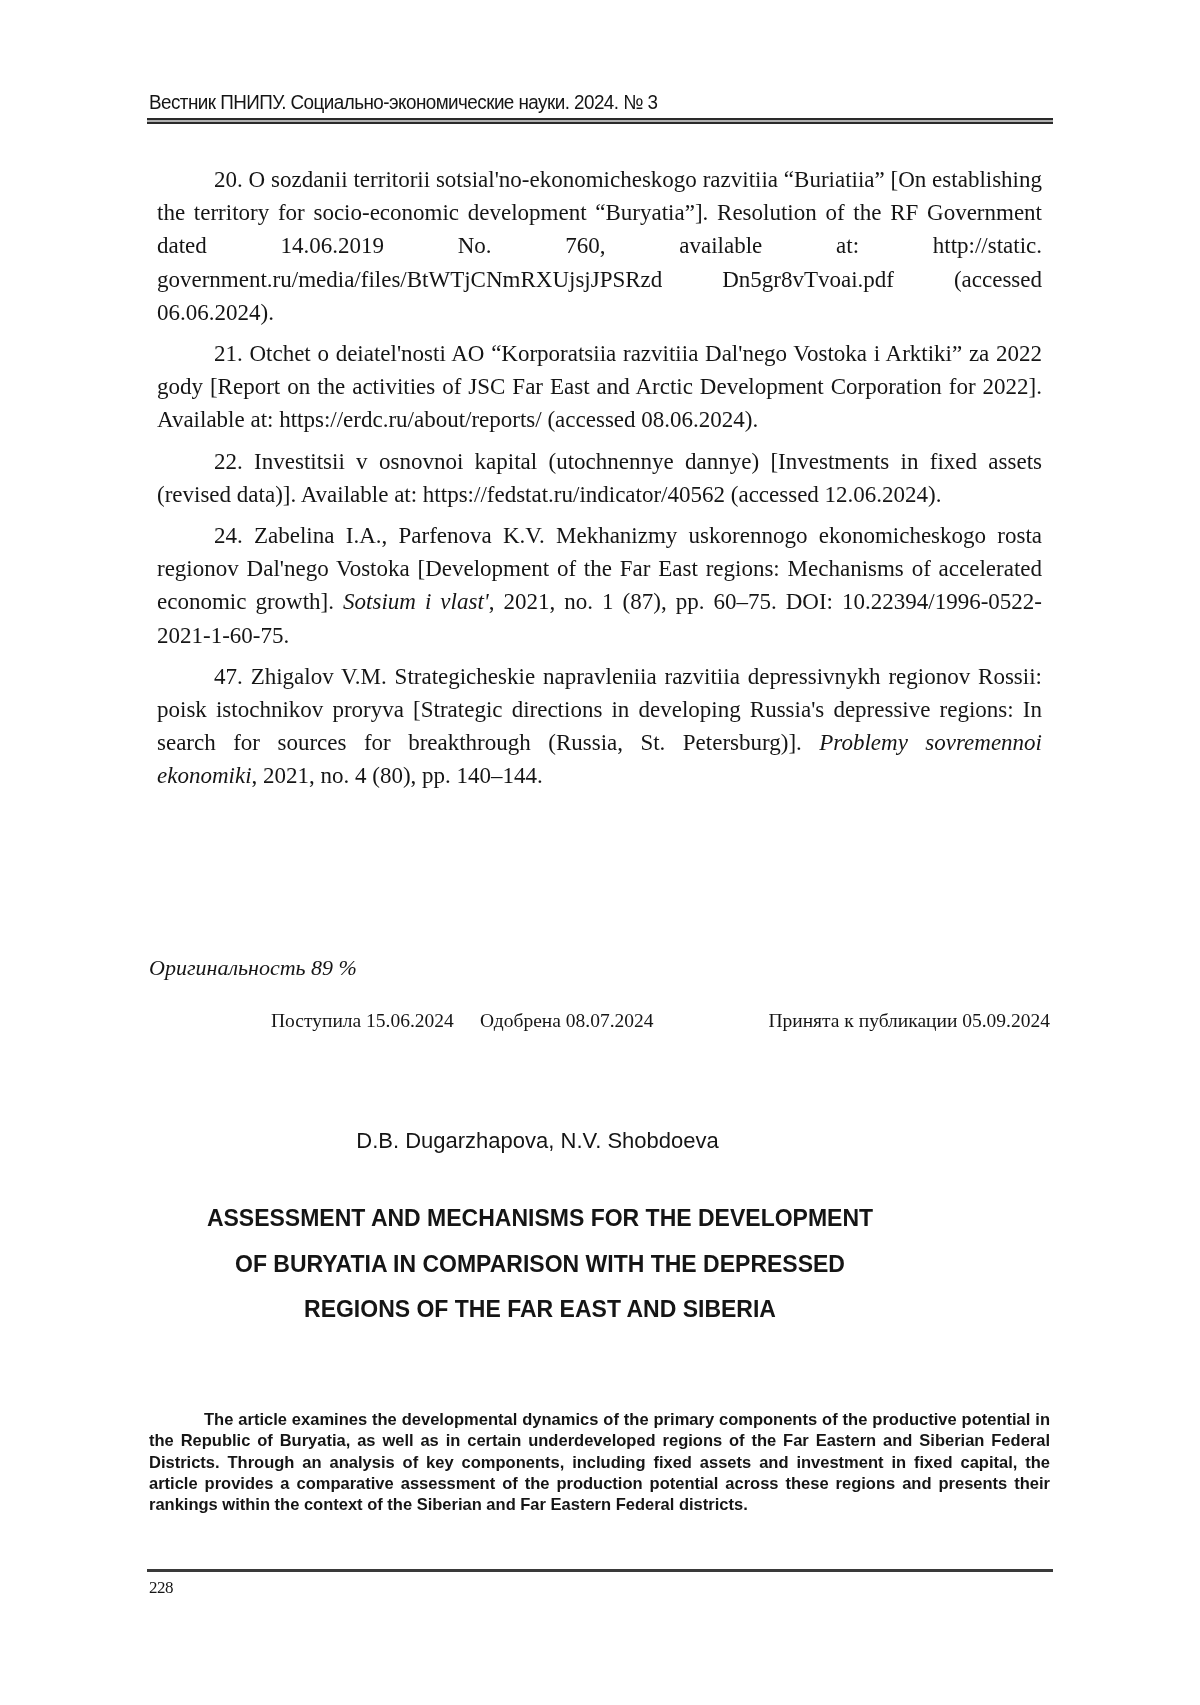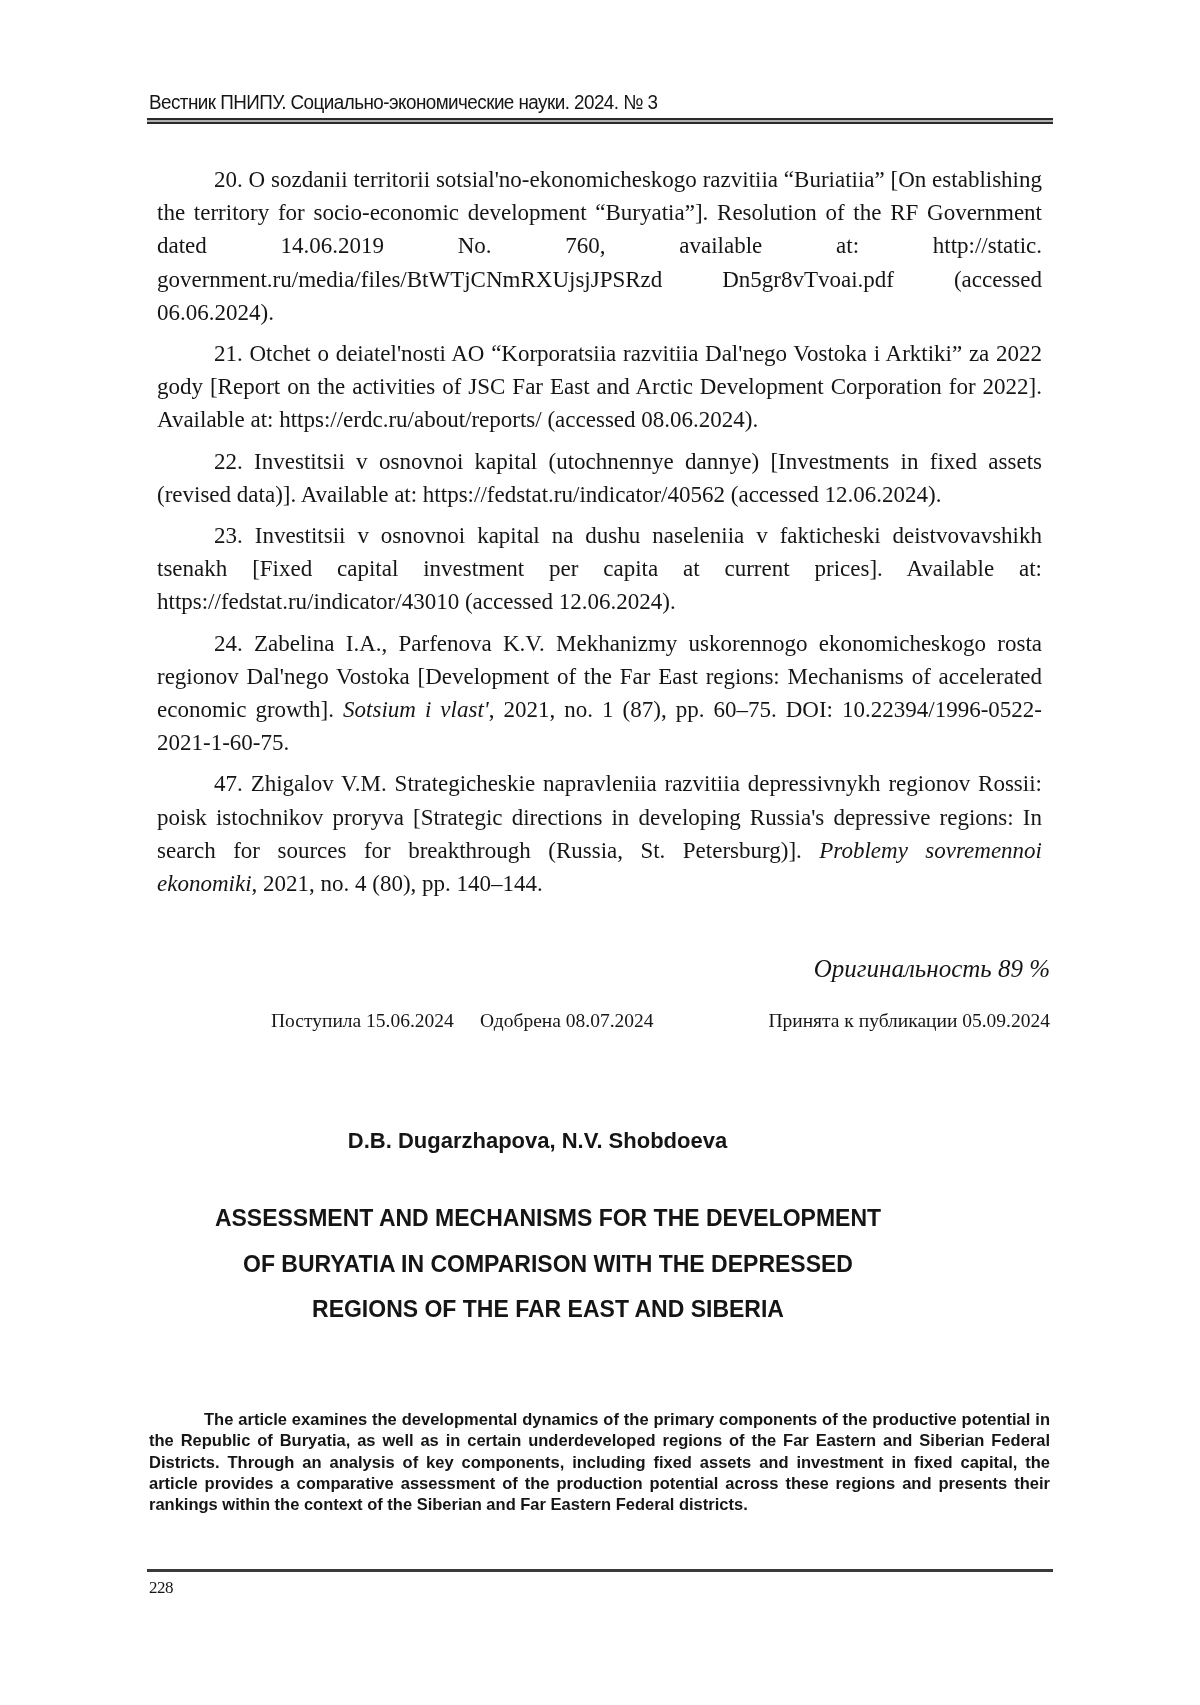--- a/index.html
+++ b/index.html
@@ -21,37 +21,37 @@
   }
 
   .refs {
     position: absolute; left: 149px; top: 155px; width: 901px;
     font-family: "Liberation Serif", serif; font-size: 23px; line-height: 33.2px; color: #151515;
   }
   .ref { text-align: justify; text-indent: 57px; margin: 8px; hyphens: manual; }
   .ref i { font-style: italic; }
 
   .originality {
-    position: absolute; left: 149px; top: 955px; width: 901px; text-align: right;
-    font-family: "Liberation Serif", serif; font-size: 25px; font-style: italic; color: #151515;
+    position: absolute; left: 149px; top: 955px; width: 901px; text-align: left;
+    font-family: "Liberation Serif", serif; font-size: 22px; font-style: italic; color: #151515;
   }
   .dates {
     position: absolute; top: 1010px; font-family: "Liberation Serif", serif; font-size: 19.5px; color: #151515;
     white-space: nowrap;
   }
   .date-received { left: 224px; margin-left: 47px; }
   .date-approved { left: 480px; }
   .date-accepted { right: 150px; }
 
   .authors {
     position: absolute; left: 0; width: 1075px; top: 1128px; text-align: center;
-    font-family: "Liberation Sans", sans-serif; font-weight: bold; font-size: 22px; color: #151515;
+    font-family: "Liberation Sans", sans-serif; font-weight: normal; font-size: 22px; color: #151515;
   }
   .title {
-    position: absolute; left: 16px; width: 992px; top: 1196px; text-align: center;
+    position: absolute; left: 8px; width: 992px; top: 1196px; text-align: center;
     font-family: "Liberation Sans", sans-serif; font-weight: bold; font-size: 23px; line-height: 45.5px;
     color: #151515;
     padding-left: 36px;
   }
   .title div { margin: 0; }
 
   .abstract {
     position: absolute; left: 149px; top: 1409px; width: 901px;
     font-family: "Liberation Sans", sans-serif; font-size: 16.5px; line-height: 21.3px;
     text-align: justify; text-indent: 55px; color: #151515; margin: 0; font-weight: bold;
@@ -70,21 +70,20 @@
 
 <div class="page">
 
   <div class="running-head">Вестник ПНИПУ. Социально-экономические науки. 2024. № 3</div>
   <div class="head-rule"></div>
 
   <div class="refs">
     <p class="ref"><span>20.</span>&nbsp;<span>O sozdanii territorii sotsial'no-ekonomicheskogo razvitiia “Buriatiia” [On establishing the territory for socio-economic development “Buryatia”]. Resolution of the RF Government dated 14.06.2019 No. 760, available at: http://static. government.ru/media/files/BtWTjCNmRXUjsjJPSRzd Dn5gr8vTvoai.pdf (accessed 06.06.2024).</span></p>
     <p class="ref"><span>21.</span> <span>Otchet o deiatel'nosti AO “Korporatsiia razvitiia Dal'nego Vostoka i Arktiki” za 2022 gody [Report on the activities of JSC Far East and Arctic Devel­opment Corporation for 2022]. Available at: https://erdc.ru/about/reports/ (accessed 08.06.2024).</span></p>
     <p class="ref"><span>22.</span>&nbsp;<span>Investitsii v osnovnoi kapital (utochnennye dannye) [Investments in fixed assets (revised data)]. Available at: https://fedstat.ru/indicator/40562 (accessed 12.06.2024).</span></p>
-    <p class="ref"><span>23.</span> <span>Investitsii v osnovnoi kapital na dushu naseleniia v fakticheski deistvovavshikh tsenakh [Fixed capital investment per capita at current prices]. Available at: https://fedstat.ru/indicator/43010 (accessed 12.06.2024).</span></p>
     <p class="ref"><span>24.</span> <span>Zabelina I.A., Parfenova K.V. Mekhanizmy uskorennogo ekonomicheskogo rosta regionov Dal'nego Vostoka [Development of the Far East regions: Mechanisms of accelerated economic growth]. </span><i>Sotsium i vlast'</i><span>, 2021, no. 1 (87), pp. 60–75. DOI: 10.22394/1996-0522-2021-1-60-75.</span></p>
     <p class="ref"><span>47.</span> <span>Zhigalov V.M. Strategicheskie napravleniia razvitiia depressivnykh regionov Rossii: poisk istochnikov proryva [Strategic directions in developing Rus­sia's depressive regions: In search for sources for breakthrough (Russia, St. Peters­burg)]. </span><i>Problemy sovremennoi ekonomiki</i><span>, 2021, no. 4 (80), pp. 140–144.</span></p>
   </div>
 
   <div class="originality">Оригинальность 89 %</div>
 
   <div class="dates date-received">Поступила 15.06.2024</div>
   <div class="dates date-approved">Одобрена 08.07.2024</div>
   <div class="dates date-accepted">Принята к публикации 05.09.2024</div>
 

